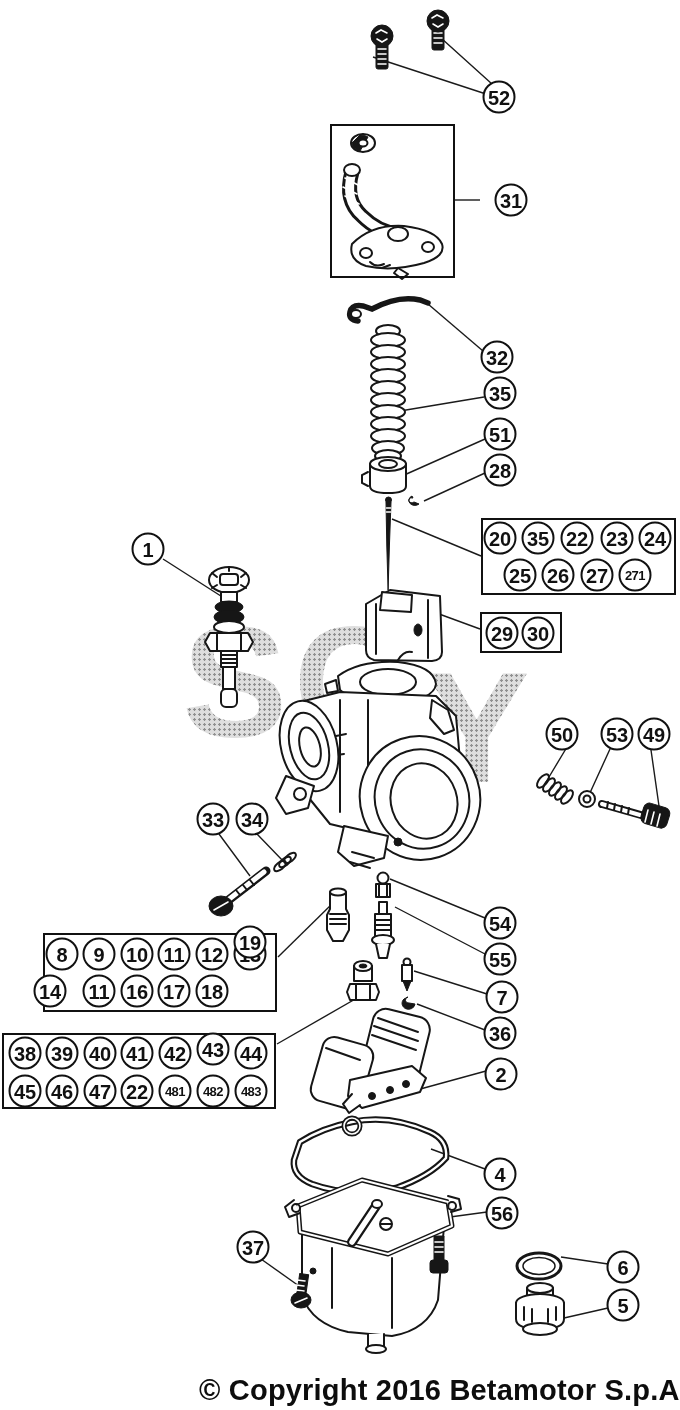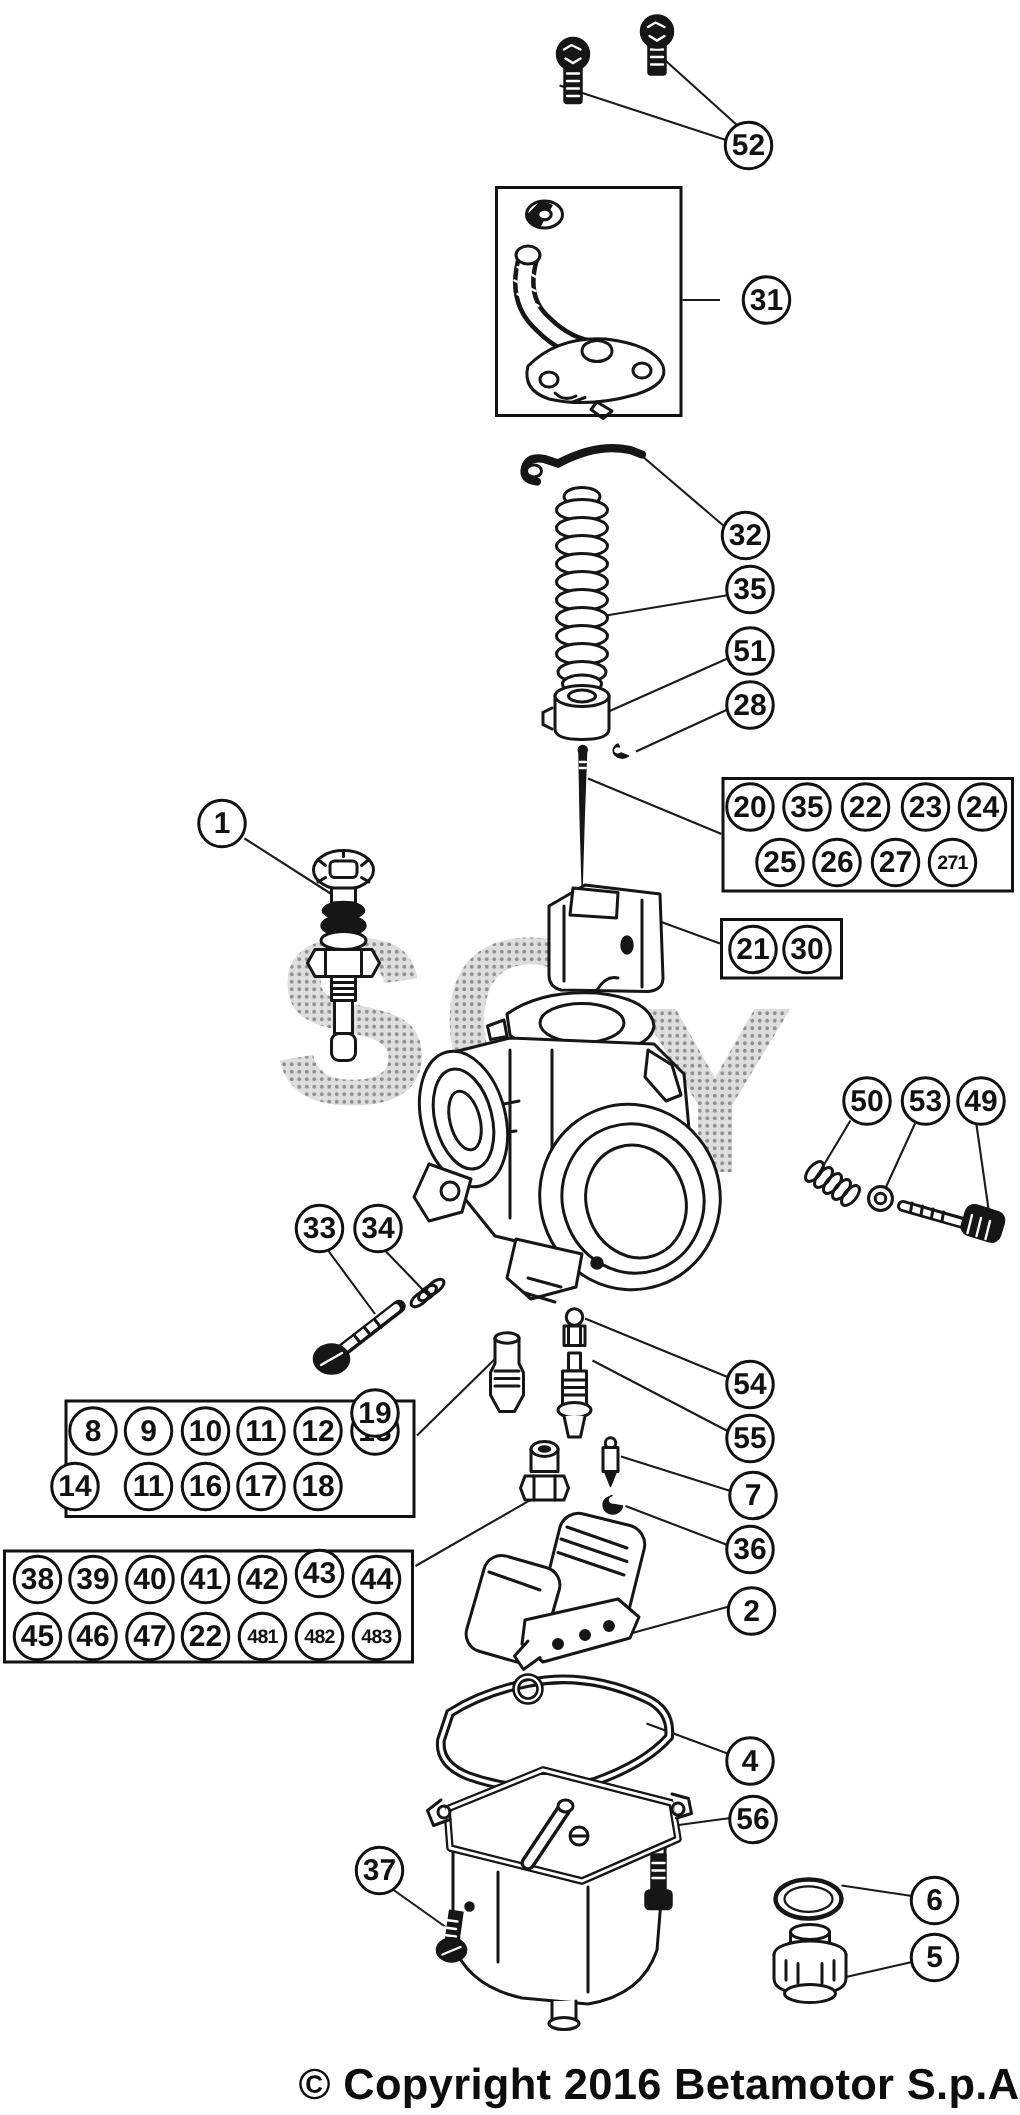--- a/index.html
+++ b/index.html
@@ -302,23 +302,23 @@
   <div class="co" style="left:500px;top:538px">20</div>
   <div class="co" style="left:538px;top:538px">35</div>
   <div class="co" style="left:577px;top:538px">22</div>
   <div class="co" style="left:617px;top:538px">23</div>
   <div class="co" style="left:655px;top:538px">24</div>
   <div class="co" style="left:520px;top:575px">25</div>
   <div class="co" style="left:558px;top:575px">26</div>
   <div class="co" style="left:597px;top:575px">27</div>
   <div class="co sm" style="left:635px;top:575px">271</div>
   <div class="co" style="left:148px;top:549px">1</div>
-  <div class="co" style="left:502px;top:633px">21</div>
+  <div class="co" style="left:502px;top:633px">29</div>
   <div class="co" style="left:538px;top:633px">30</div>
-  <div class="co" style="left:578px;top:734px">50</div>
+  <div class="co" style="left:562px;top:734px">50</div>
   <div class="co" style="left:617px;top:734px">53</div>
   <div class="co" style="left:654px;top:734px">49</div>
   <div class="co" style="left:213px;top:819px">33</div>
   <div class="co" style="left:252px;top:819px">34</div>
   <div class="co" style="left:500px;top:923px">54</div>
   <div class="co" style="left:500px;top:959px">55</div>
   <div class="co" style="left:502px;top:997px">7</div>
   <div class="co" style="left:500px;top:1033px">36</div>
   <div class="co" style="left:501px;top:1074px">2</div>
   <div class="co" style="left:62px;top:954px">8</div>

